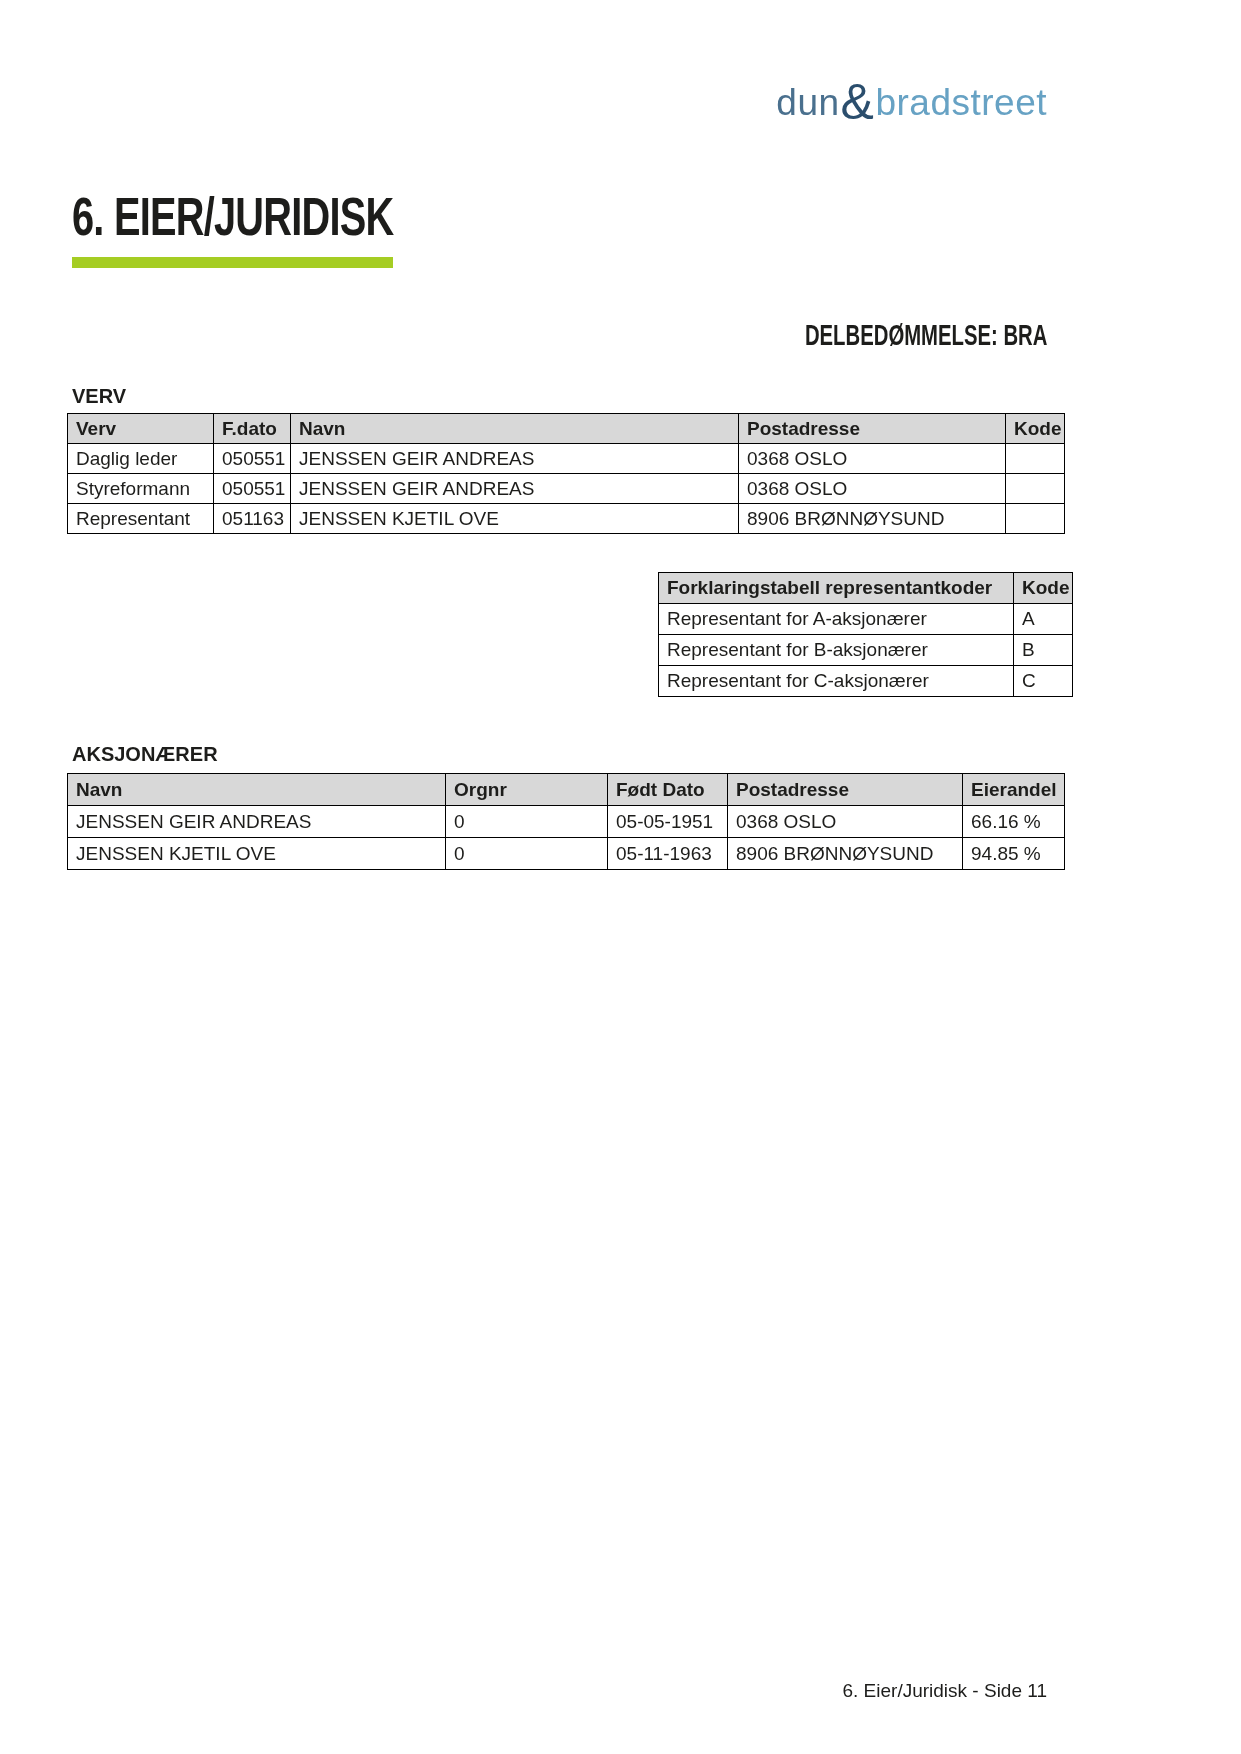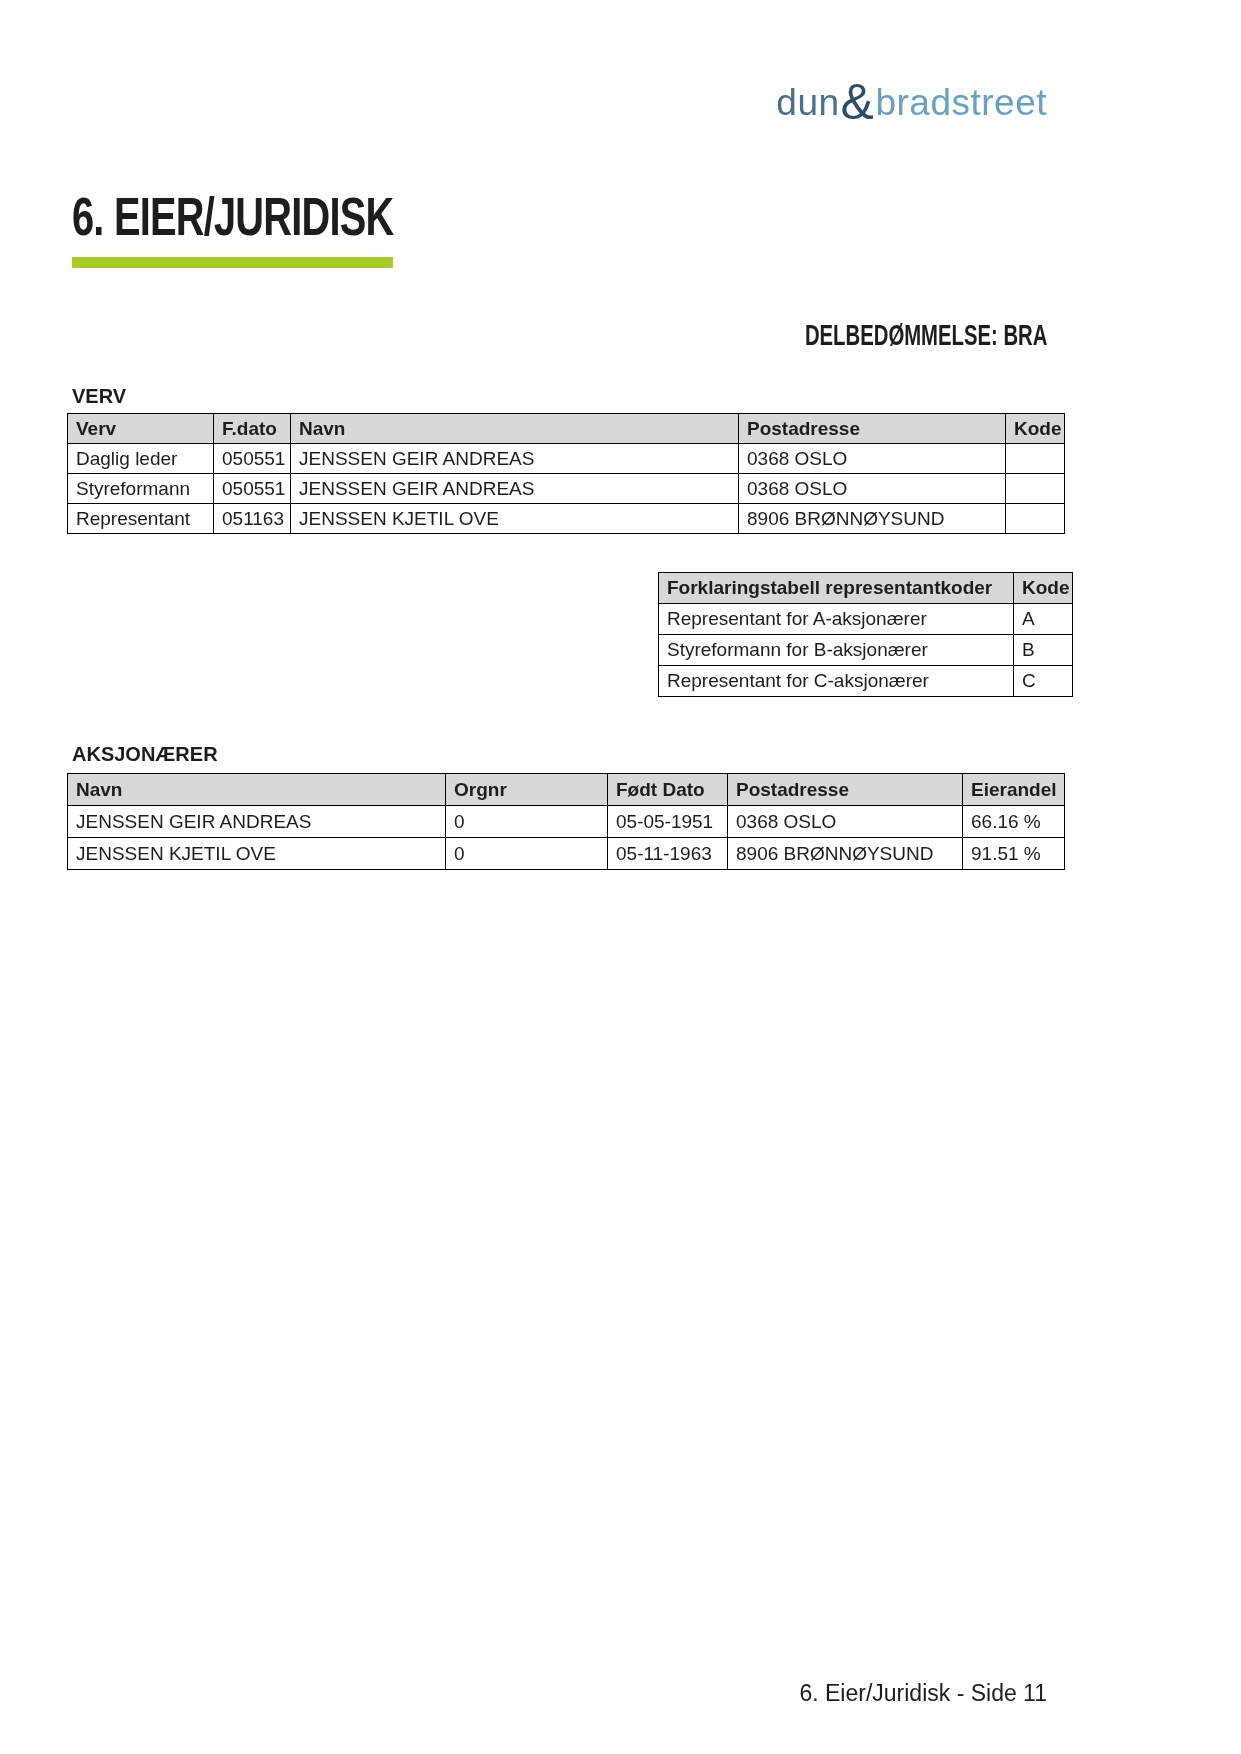--- a/index.html
+++ b/index.html
@@ -49,21 +49,21 @@
   .verv-table  { left:67px;  top:413px; width:997px; }
   .verv-table  th, .verv-table td  { height:29px; }
 
   .koder-table { left:650px; top:572px; width:414px;margin-left:8px; }
   .koder-table th, .koder-table td { height:30px; }
 
   .aksj-table  { left:67px;  top:773px; width:997px; }
   .aksj-table  th, .aksj-table td  { height:31px; }
 
   
-  .footer { position:absolute; top:1680px; right:177px; font-size:23px; color:#1d1d1b; }
+  .footer { position:absolute; top:1680px; right:177px; font-size:19px; color:#1d1d1b; }
 </style>
 </head>
 <body>
 
 <div class="page">
 
   <div class="logo">
     <span class="dun">dun</span><span class="amp">&amp;</span><span class="brad">bradstreet</span>
   </div>
 
@@ -125,21 +125,21 @@
           <th>Forklaringstabell representantkoder</th>
           <th>Kode</th>
         </tr>
       </thead>
       <tbody>
         <tr>
           <td>Representant for A-aksjonærer</td>
           <td>A</td>
         </tr>
         <tr>
-          <td>Styreformann for B-aksjonærer</td>
+          <td>Representant for B-aksjonærer</td>
           <td>B</td>
         </tr>
         <tr>
           <td>Representant for C-aksjonærer</td>
           <td>C</td>
         </tr>
       </tbody>
     </table>
 
   <div class="section-label aksj-label">AKSJONÆRER</div>
@@ -166,20 +166,20 @@
           <td>0</td>
           <td>05-05-1951</td>
           <td>0368 OSLO</td>
           <td>66.16 %</td>
         </tr>
         <tr>
           <td>JENSSEN KJETIL OVE</td>
           <td>0</td>
           <td>05-11-1963</td>
           <td>8906 BRØNNØYSUND</td>
-          <td>91.51 %</td>
+          <td>94.85 %</td>
         </tr>
       </tbody>
     </table>
 
   <div class="footer">6. Eier/Juridisk - Side 11</div>
 
 </div>
 
 </body></html>

